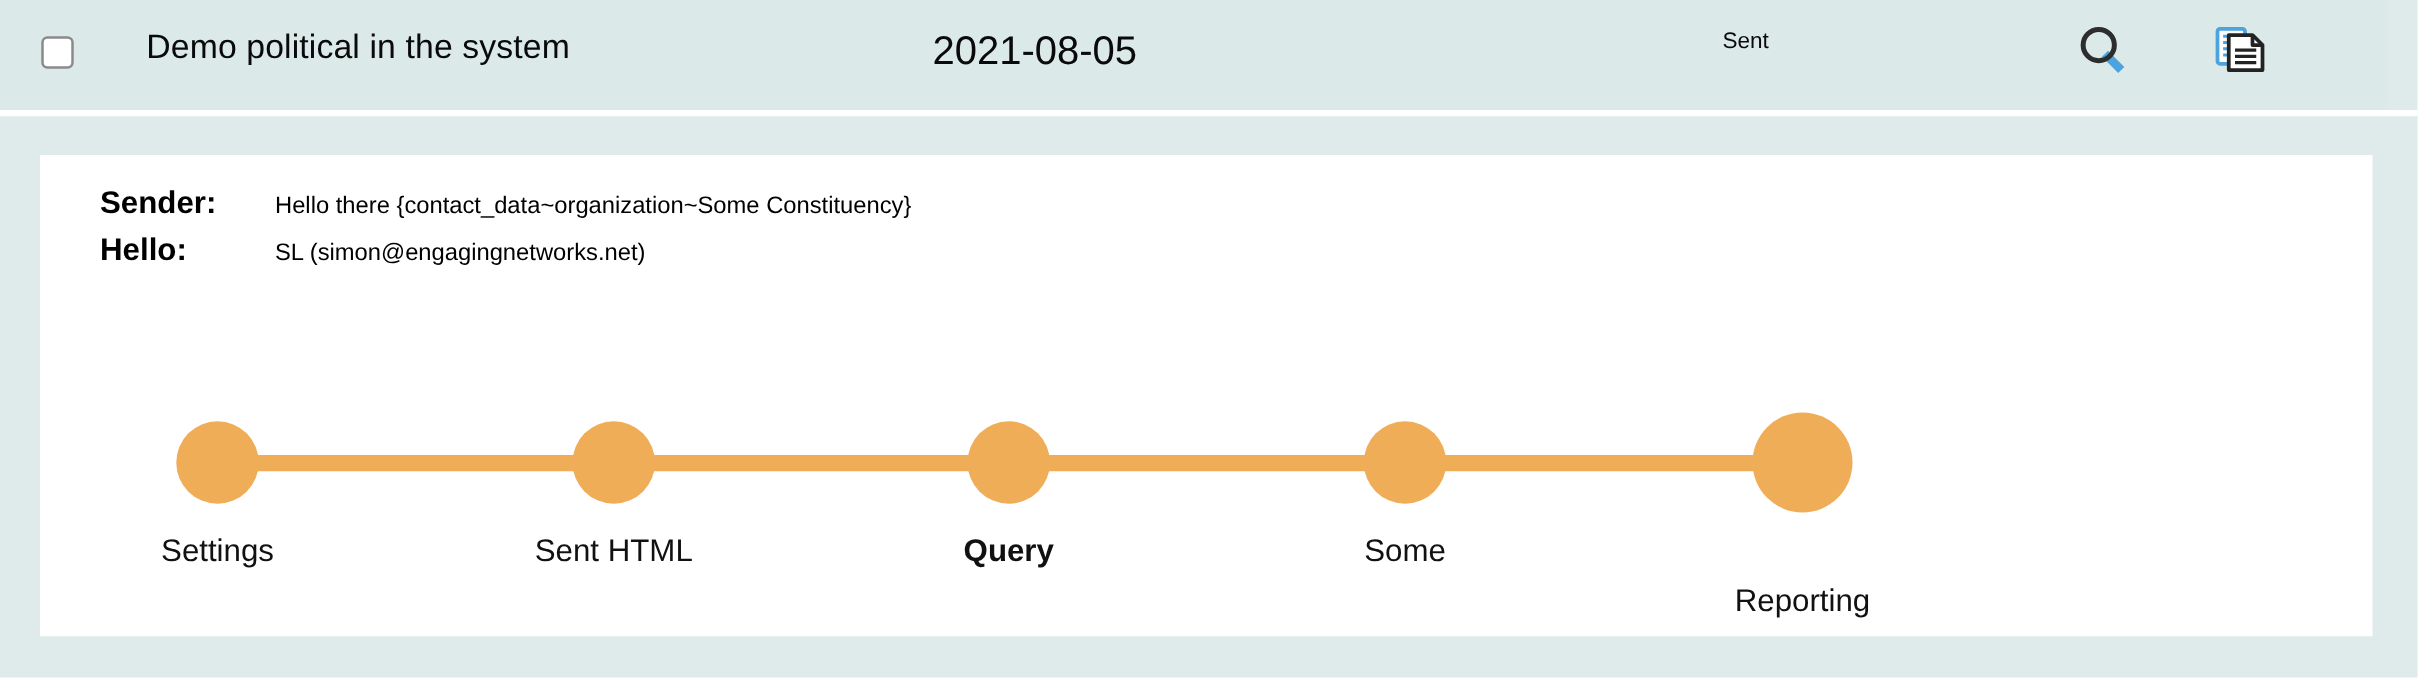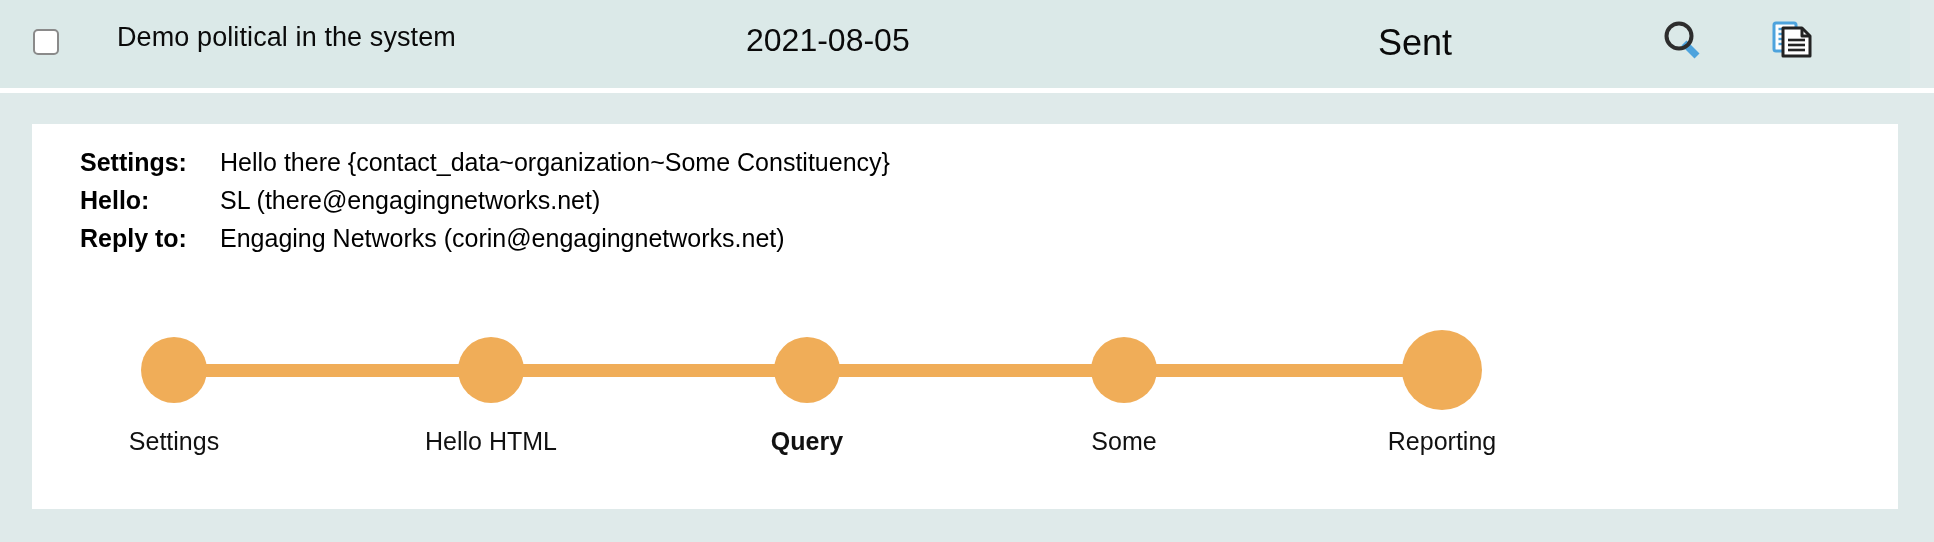--- a/index.html
+++ b/index.html
@@ -58,21 +58,21 @@
     left: 746px;
     top: 22px;
     font-size: 32px;
     color: #0a0a0a;
     white-space: nowrap;
   }
   .col-status {
     position: absolute;
     left: 1378px;
     top: 22px;
-    font-size: 36px;
+    font-size: 18px;
     color: #0a0a0a;
     white-space: nowrap;
   }
   .icon-btn {
     position: absolute;
     top: 12px;
     width: 54px;
     height: 54px;
     cursor: pointer;
     display: flex;
@@ -105,21 +105,21 @@
     white-space: nowrap;
   }
   .detail-label {
     width: 140px;
     flex: 0 0 140px;
     font-size: 25px;
     font-weight: bold;
     color: #000000;
   }
   .detail-value {
-    font-size: 25px;
+    font-size: 19px;
     color: #000000;
   }
 
   
   .stepper {
     position: absolute;
     left: 0;
     top: 205px;
     width: 1866px;
     height: 160px;
@@ -191,58 +191,54 @@
   </div>
 </div>
 
 <div class="header-divider"></div>
 
 <div class="content-panel">
 
   <div class="detail-list">
 
     <div class="detail-row">
-      <span class="detail-label">Settings:</span>
+      <span class="detail-label">Sender:</span>
       <span class="detail-value">Hello there {contact_data~organization~Some Constituency}</span>
     </div>
 
     <div class="detail-row">
       <span class="detail-label">Hello:</span>
-      <span class="detail-value">SL (there@engagingnetworks.net)</span>
-    </div>
-
-    <div class="detail-row">
-      <span class="detail-label">Reply to:</span>
-      <span class="detail-value">Engaging Networks (corin@engagingnetworks.net)</span>
-    </div>
+      <span class="detail-value">SL (simon@engagingnetworks.net)</span>
+    </div>
+
 
   </div>
 
   <div class="stepper">
     <div class="stepper-track" style="left: 142px; width: 1268px;"></div>
 
     <div class="step">
       <span class="step-dot" style="width: 66px; height: 66px; left: 109px; top: 8px;"></span>
       <span class="step-label" style="left: 142px;">Settings</span>
     </div>
 
     <div class="step">
       <span class="step-dot" style="width: 66px; height: 66px; left: 426px; top: 8px;"></span>
-      <span class="step-label" style="left: 459px;">Hello HTML</span>
+      <span class="step-label" style="left: 459px;">Sent HTML</span>
     </div>
 
     <div class="step">
       <span class="step-dot" style="width: 66px; height: 66px; left: 742px; top: 8px;"></span>
       <span class="step-label" style="left: 775px; font-weight: bold;">Query</span>
     </div>
 
     <div class="step">
       <span class="step-dot" style="width: 66px; height: 66px; left: 1059px; top: 8px;"></span>
       <span class="step-label" style="left: 1092px;">Some</span>
     </div>
 
     <div class="step">
       <span class="step-dot" style="width: 80px; height: 80px; left: 1370px; top: 1px;"></span>
-      <span class="step-label" style="left: 1410px;">Reporting</span>
+      <span class="step-label" style="left: 1410px; margin-top: 40px;">Reporting</span>
     </div>
 
   </div>
 </div>
 
 </body></html>

